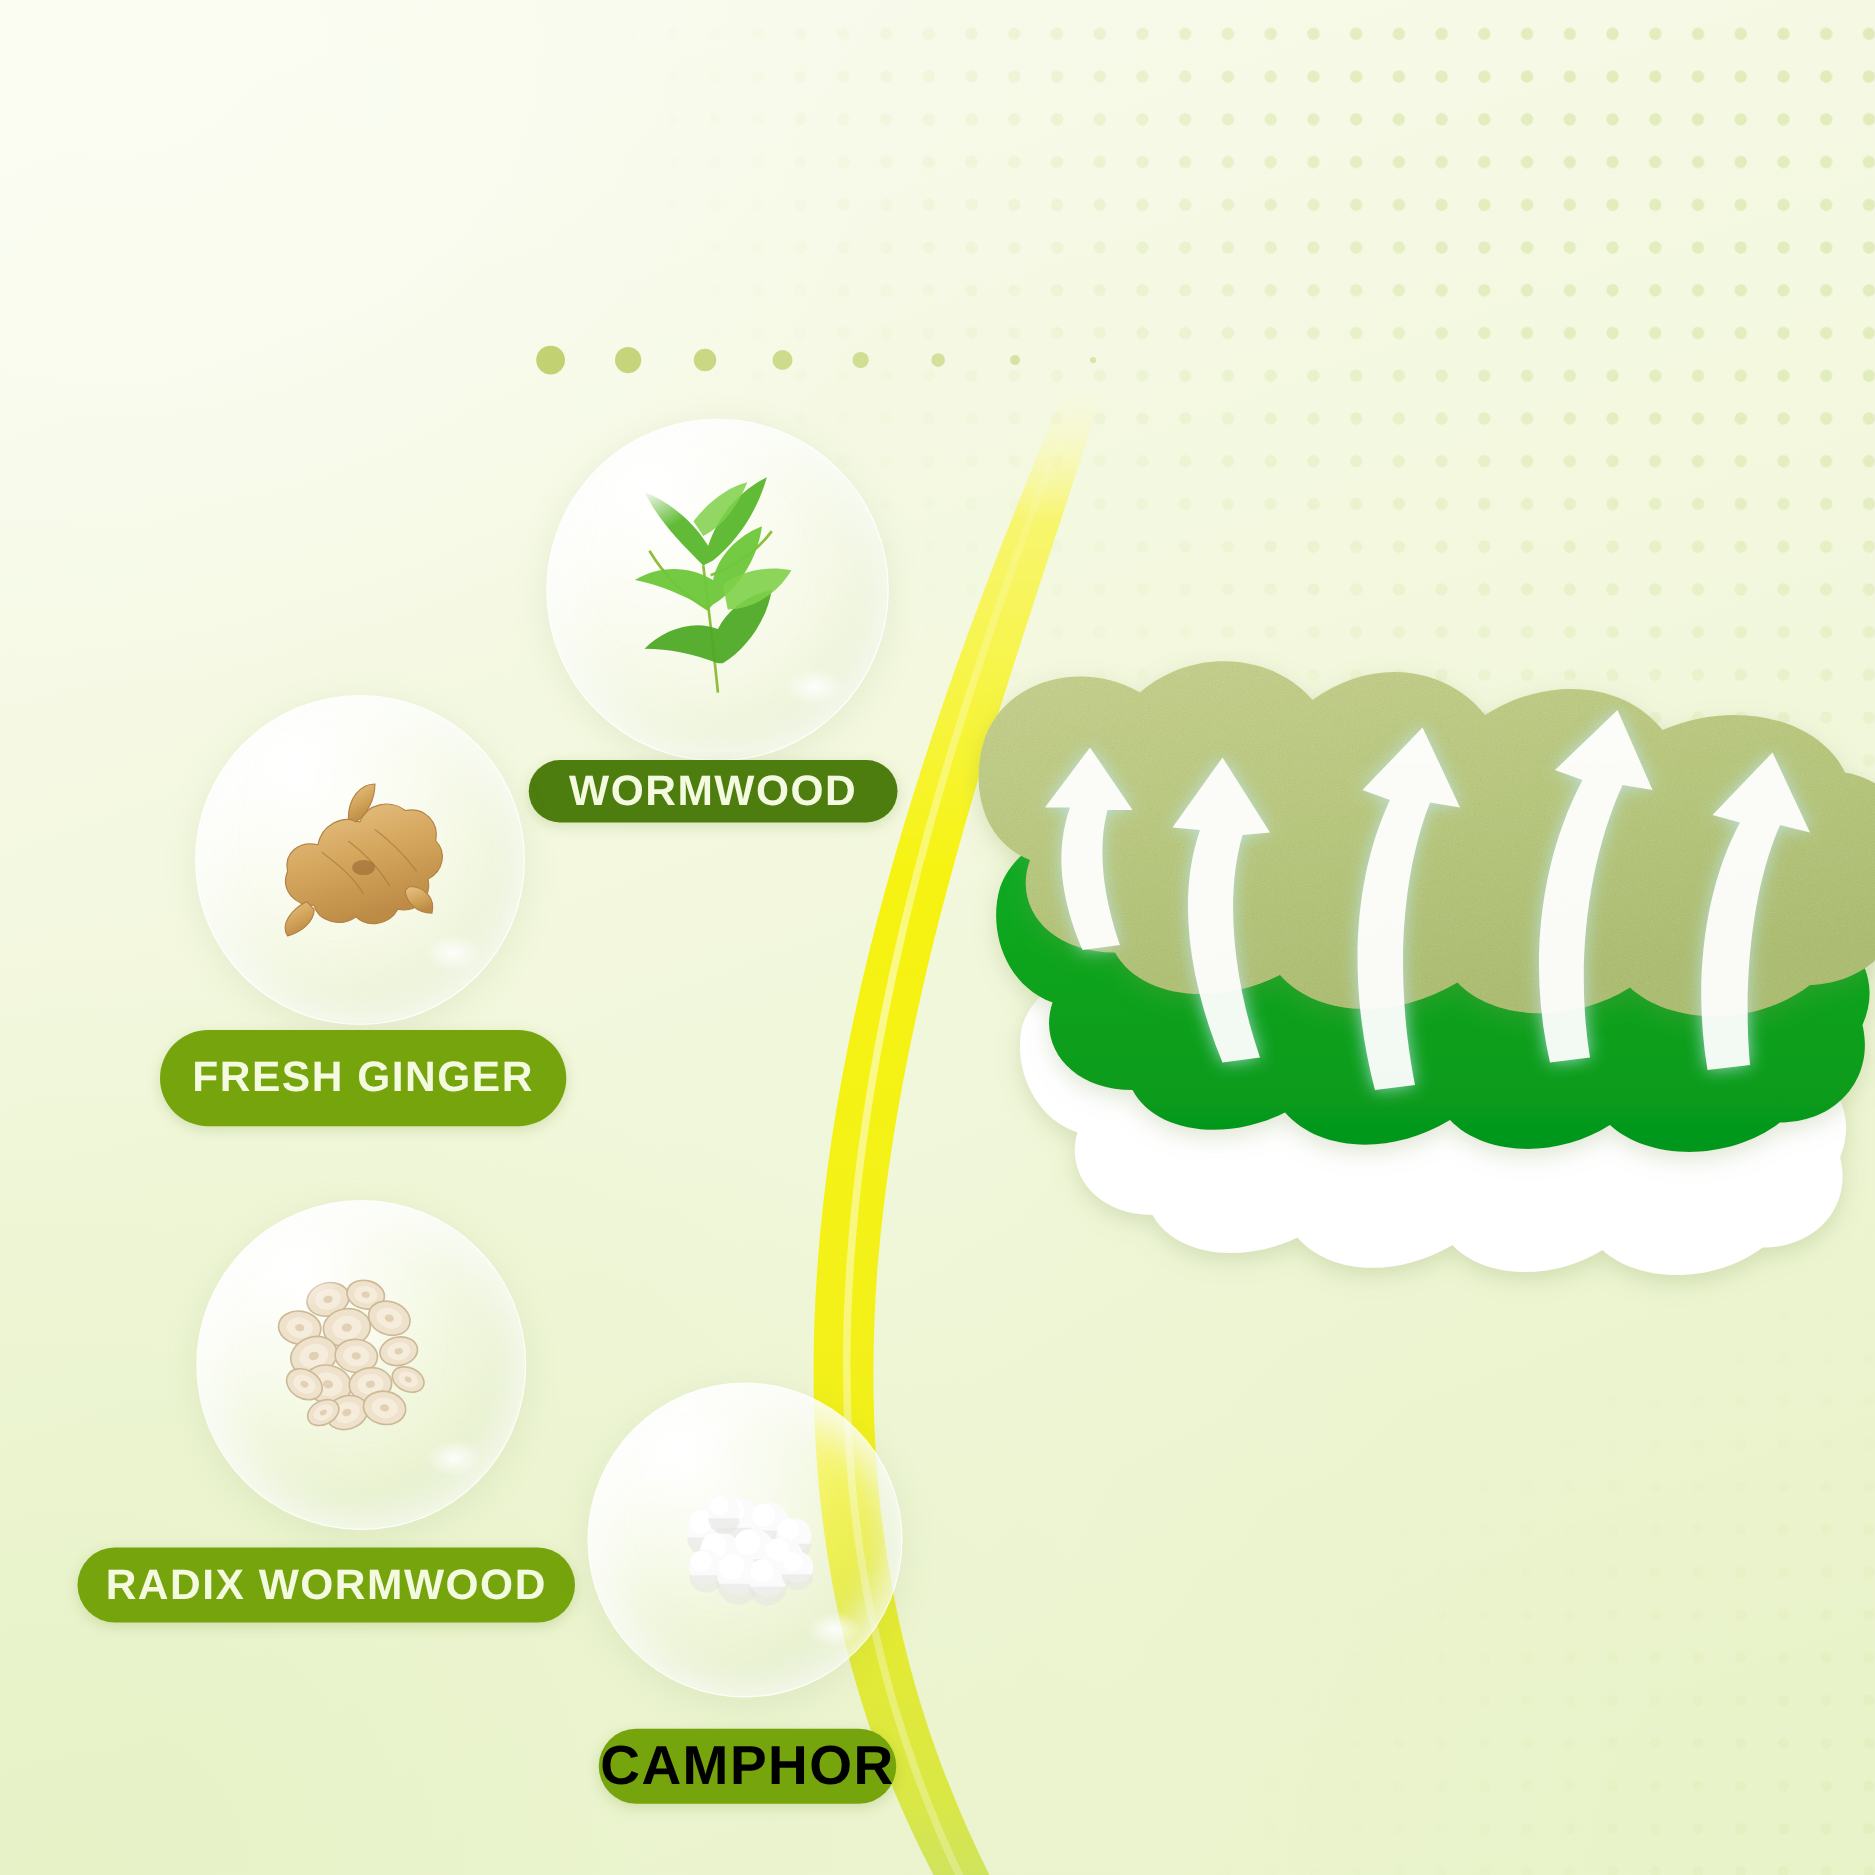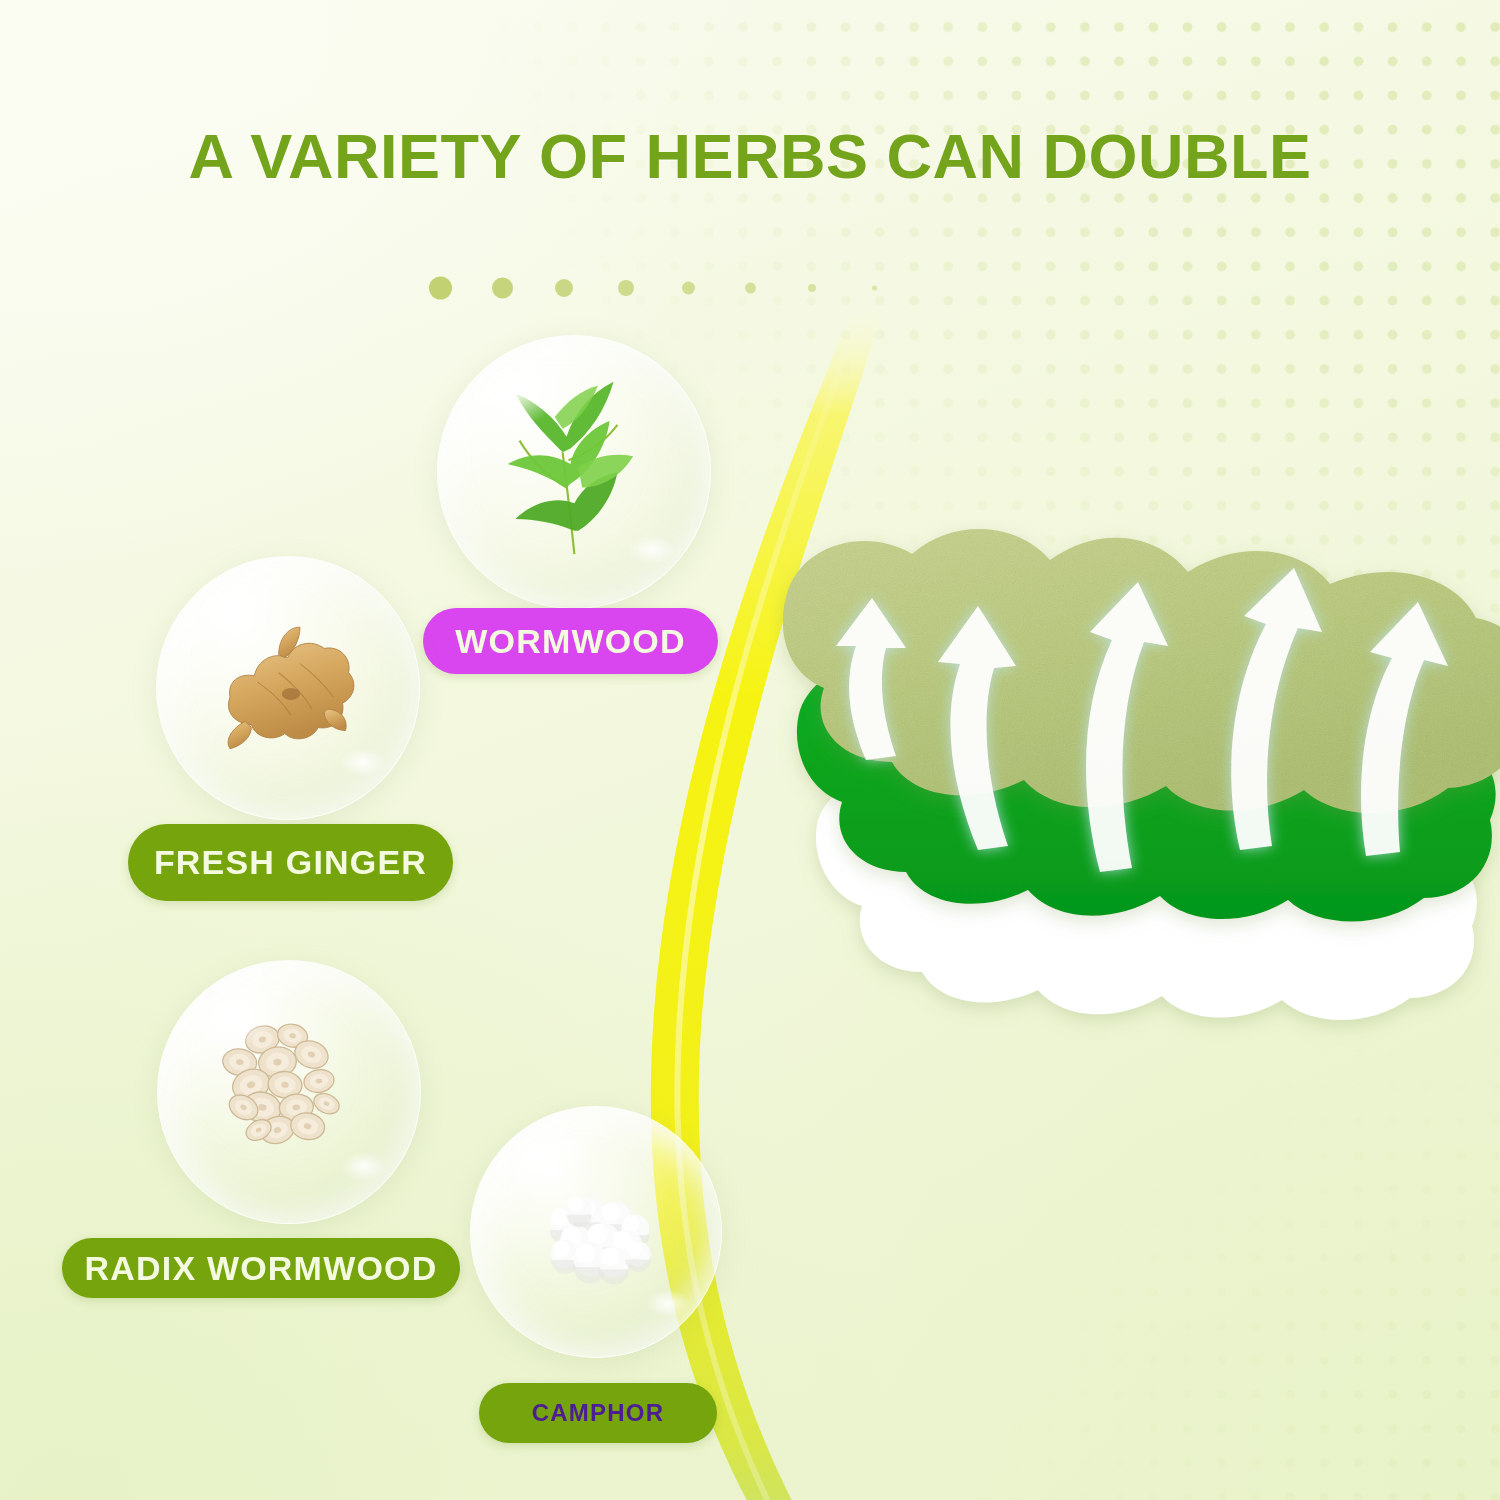--- a/index.html
+++ b/index.html
@@ -109,21 +109,20 @@
       <i style="width: 21px; height: 21px; left: 51.5px; opacity: 0.93;"></i>
       <i style="width: 18px; height: 18px; left: 115px; opacity: 0.86;"></i>
       <i style="width: 16px; height: 16px; left: 178px; opacity: 0.79;"></i>
       <i style="width: 13px; height: 13px; left: 241.5px; opacity: 0.72;"></i>
       <i style="width: 11px; height: 11px; left: 304.5px; opacity: 0.65;"></i>
       <i style="width: 8px; height: 8px; left: 368px; opacity: 0.58;"></i>
       <i style="width: 5px; height: 5px; left: 431.5px; opacity: 0.51;"></i>
     </div>
 
   <h1 class="headline" style="color: rgb(116, 164, 28);">
-    <span>A VARIETY OF HERBS CAN DOUBLE</span>
   </h1>
 
   <svg class="swoosh" viewBox="0 0 440 1230">
     <defs>
       <linearGradient id="swGrad" x1="0" y1="0" x2="0" y2="1">
         <stop offset="0%" stop-color="#fdfbd0" stop-opacity="0"></stop>
         <stop offset="9%" stop-color="#f8f55a" stop-opacity=".85"></stop>
         <stop offset="32%" stop-color="#f6f312" stop-opacity="1"></stop>
         <stop offset="70%" stop-color="#f2f01a" stop-opacity="1"></stop>
         <stop offset="93%" stop-color="#d8e63a" stop-opacity=".92"></stop>
@@ -242,21 +241,21 @@
         <path d="M44,40 C34,30 26,22 20,10 C30,14 40,22 46,32 C50,20 58,10 70,4 C66,18 58,30 48,38 Z" opacity=".96"></path>
         <path d="M46,58 C36,52 26,48 16,46 C26,40 38,40 48,46 C50,36 58,28 68,24 C66,38 58,50 48,56 Z" fill="#6ec73a" opacity=".95"></path>
         <path d="M50,80 C40,76 30,74 20,74 C28,66 40,62 50,66 C54,58 62,52 72,50 C70,62 62,74 52,80 Z" fill="#4faa26" opacity=".95"></path>
         <path d="M52,48 C60,42 70,40 80,42 C74,52 64,58 54,58 Z" fill="#7fd04a" opacity=".9"></path>
         <path d="M40,22 C46,14 54,8 62,6 C58,16 52,24 44,28 Z" fill="#7fd04a" opacity=".85"></path>
       </g>
     </svg>
         </div>
         <span class="spec"></span>
       </div>
-      <div class="pill" style="left: 423px; top: 608px; width: 295px; height: 66px; font-size: 34px; background: #d946ef; color: rgb(244, 250, 223);">WORMWOOD</div>
+      <div class="pill" style="left: 423px; top: 608px; width: 295px; height: 50px; font-size: 34px; background: #4d7c0f; color: rgb(244, 250, 223);">WORMWOOD</div>
       <div class="bubble" style="left: 156px; top: 556px; width: 262px; height: 262px;">
         <div class="content">
           <svg viewBox="0 0 100 100" style="position:absolute;left:10%;top:22%;width:80%;height:58%">
       <defs>
         <linearGradient id="gng" x1="0" y1="0" x2=".4" y2="1">
           <stop offset="0%" stop-color="#e8c489"></stop>
                 <stop offset="50%" stop-color="#d6a85f"></stop>
           <stop offset="100%" stop-color="#bd8b45"></stop>
         </linearGradient>
       </defs>
@@ -422,16 +421,16 @@
       </g>
             <g>
         <circle cx="38" cy="30" r="9" fill="#fbfbfb"></circle>
         <circle cx="35.3" cy="26.85" r="5.3999999999999995" fill="#ffffff"></circle>
         <path d="M29,34.05 A9,9 0 0 0 47,34.05" fill="#e4e6e2" opacity=".55"></path>
       </g>
           </svg>
         </div>
         <span class="spec"></span>
       </div>
-      <div class="pill" style="left: 479px; top: 1383px; width: 238px; height: 60px; font-size: 24px; background: rgb(118, 164, 13); color: #4c1d95;">CAMPHOR</div>
+      <div class="pill" style="left: 479px; top: 1383px; width: 238px; height: 60px; font-size: 44px; background: rgb(118, 164, 13); color: #000000;">CAMPHOR</div>
     </div>
 
 </div>
 
 </body></html>

